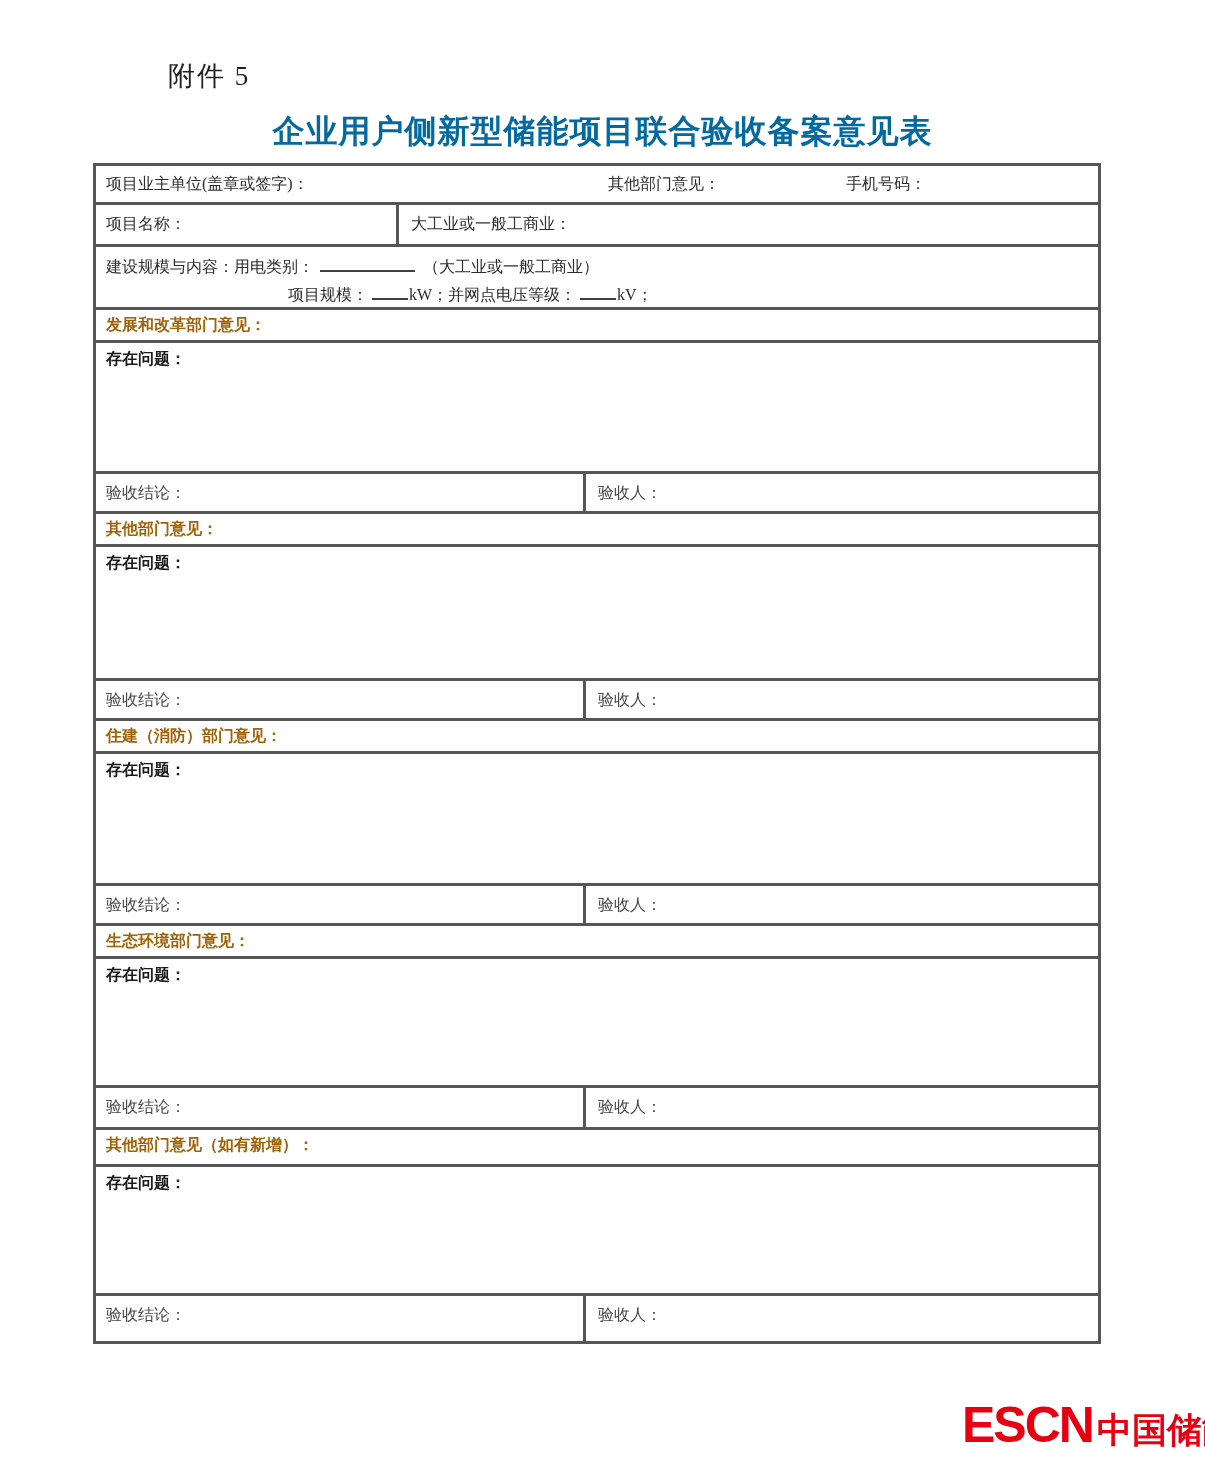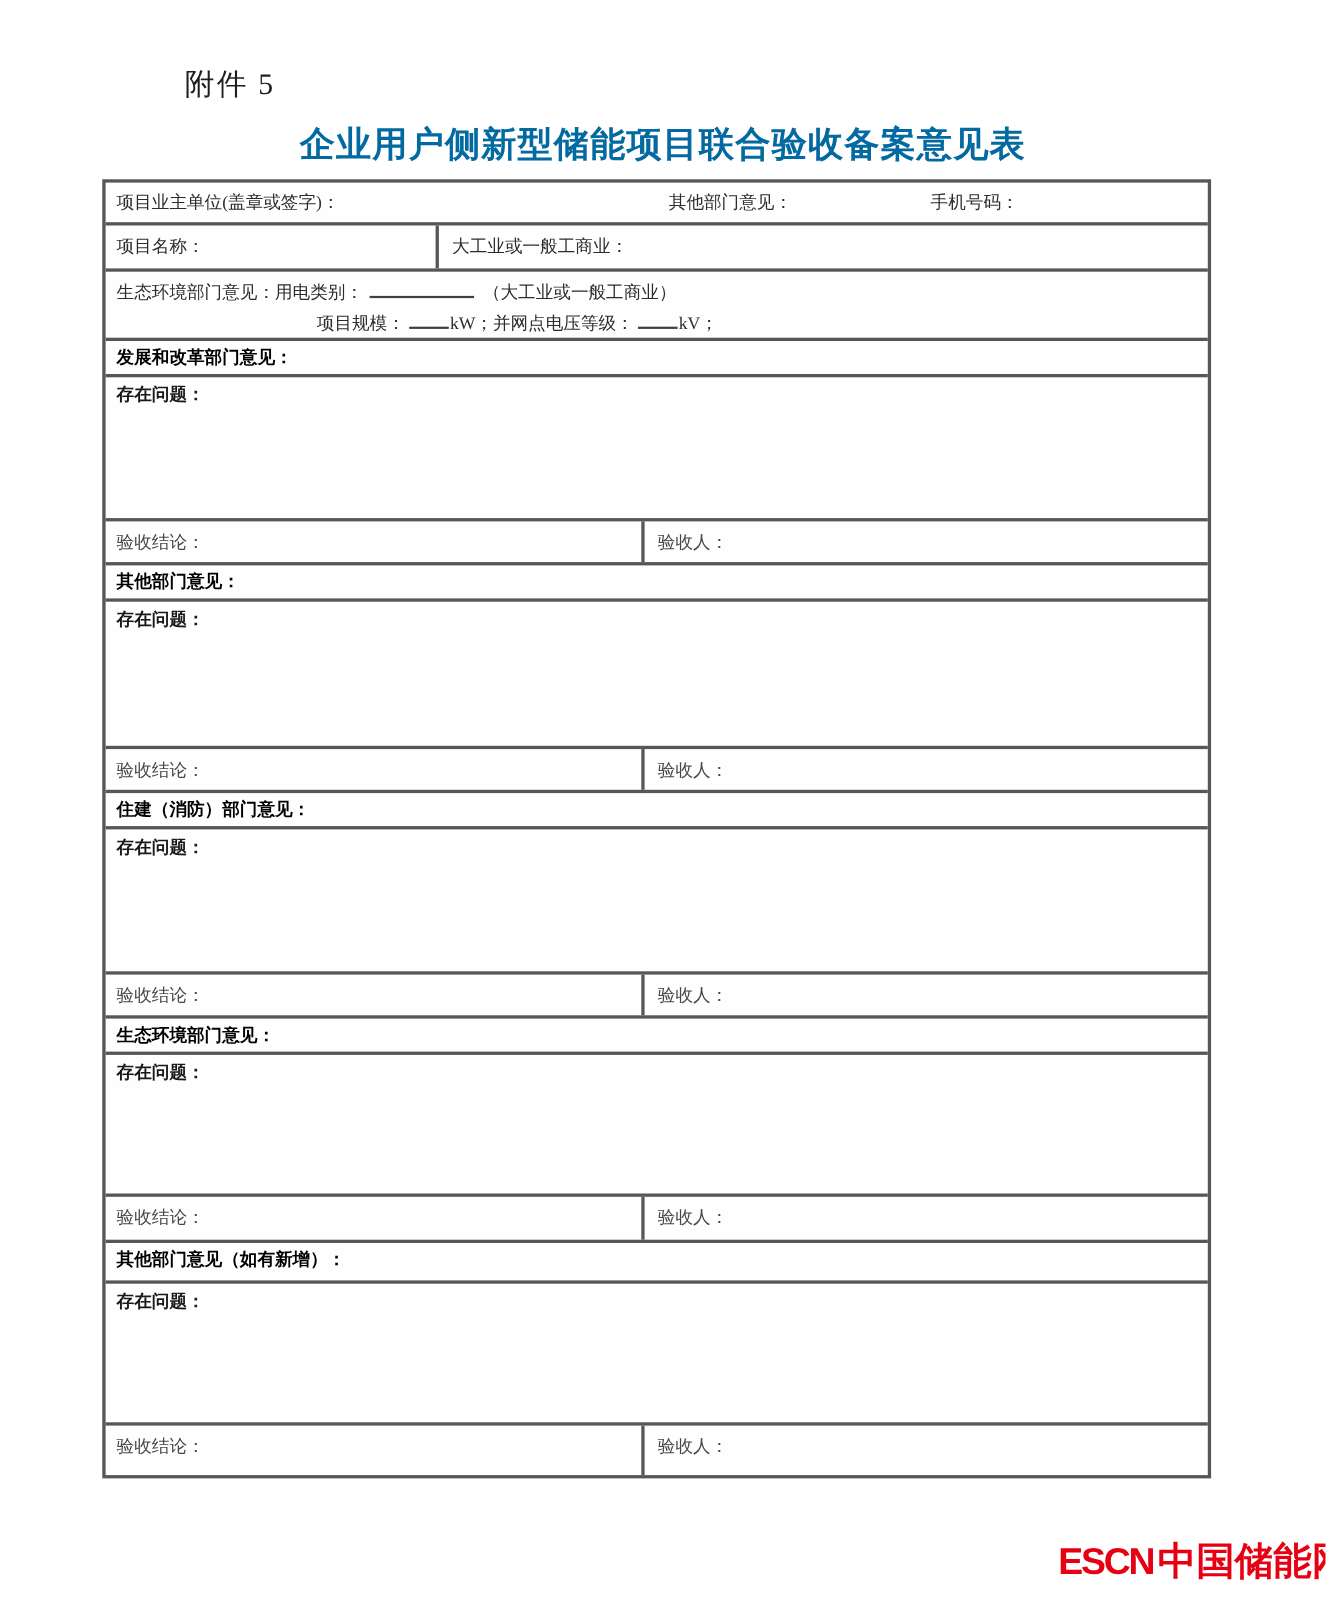--- a/index.html
+++ b/index.html
@@ -45,40 +45,40 @@
   .name-row .cell-b{flex:1;padding:9px 10px 0 12px;box-sizing:border-box;}
   .scale-row{height:63px;padding:6px 10px 0 10px;box-sizing:border-box;line-height:28px;}
   .scale-line2{padding-left:182px;}
   .blank{
     display:inline-block;height:4px;border-bottom:2px solid #3f3f3f;
     vertical-align:baseline;
   }
   .blank-long{width:95px;margin:0 8px 0 6px;}
   .blank-short{width:36px;margin:0 1px 0 4px;}
   .section-header{
-    height:33px;font-weight:bold;color:#000000;
+    height:33px;font-weight:bold;color:#a16207;
     padding:5px 10px 0 10px;box-sizing:border-box;
   }
   .problems-row{
     height:131px;box-sizing:border-box;padding:6px 10px 0 10px;
     font-weight:bold;color:#191919;
   }
   .split-row{height:40px;display:flex;}
   .split-row .cell-a{
     width:490px;box-sizing:border-box;border-right:3px solid #565656;
     padding:9px 10px 0 10px;color:#474747;
   }
   .split-row .cell-b{flex:1;padding:9px 10px 0 12px;box-sizing:border-box;color:#474747;}
   .logo{
     position:absolute;left:962px;top:1396px;width:230px;height:50px;
     white-space:nowrap;
     font-family:"Liberation Sans","DejaVu Sans",sans-serif;
     font-weight:bold;
   }
-  .logo .en{font-size:34px;letter-spacing:-2px;}
+  .logo .en{font-size:50px;letter-spacing:-2px;}
   .logo .zh{font-size:35px;letter-spacing:0px;margin-left:4px;}
 </style>
 </head>
 <body>
 
 <div class="attachment">附件 5</div>
 
 <div class="doc-title">企业用户侧新型储能项目联合验收备案意见表</div>
 
 <div class="form-table">
@@ -93,21 +93,21 @@
     <div class="cell-a">
       <span>项目名称：</span>
     </div>
     <div class="cell-b">
       <span>大工业或一般工商业：</span>
     </div>
   </div>
 
   <div class="row scale-row">
     <div class="scale-line1">
-      <span>生态环境部门意见：用电类别：</span><span class="blank blank-long"></span><span>（大工业或一般工商业）</span>
+      <span>建设规模与内容：用电类别：</span><span class="blank blank-long"></span><span>（大工业或一般工商业）</span>
     </div>
     <div class="scale-line2">
       <span>项目规模：</span><span class="blank blank-short"></span><span>kW；并网点电压等级：</span><span class="blank blank-short"></span><span>kV；</span>
     </div>
   </div>
 
   <div class="row section-header">
     <span>发展和改革部门意见：</span>
   </div>
   <div class="row problems-row">

